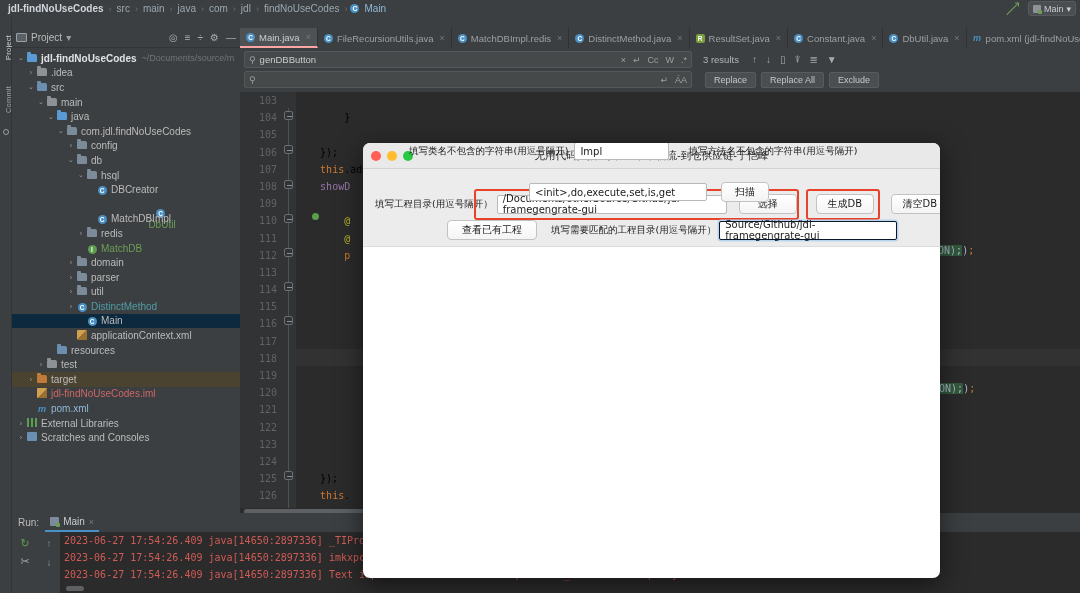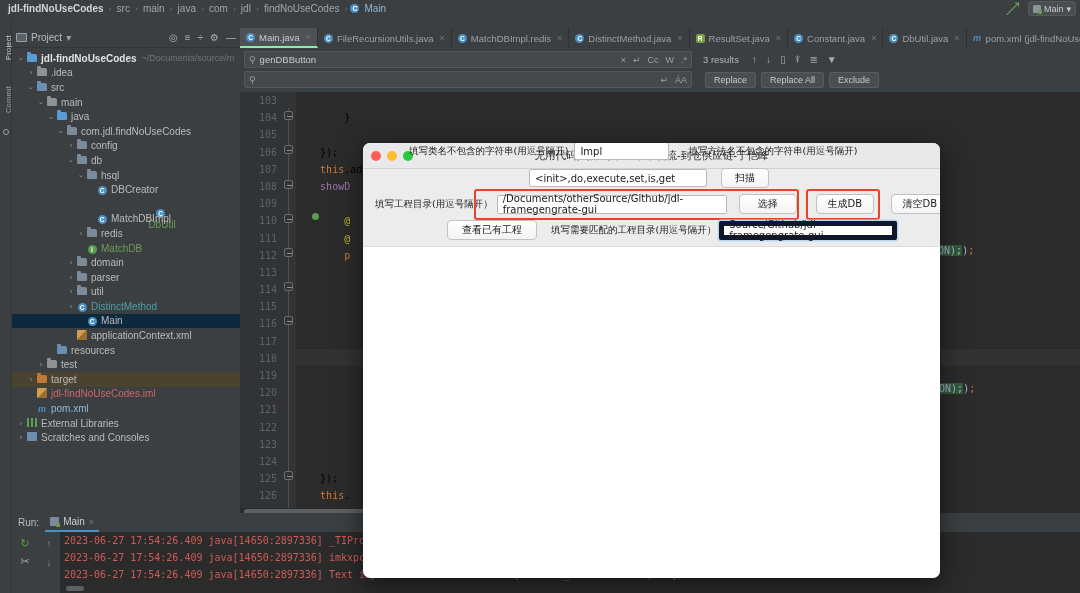--- a/index.html
+++ b/index.html
@@ -90,21 +90,21 @@
   .libico{display:inline-block;width:10px;height:9px;background:repeating-linear-gradient(90deg,#5a9e4e 0 2px,transparent 2px 4px);}
   .scico{display:inline-block;width:10px;height:9px;background:#6a8fb0;border-radius:1px;}
 
   .tree-hscroll{position:absolute;left:25px;bottom:0px;width:145px;height:5px;background:#5d6164;border-radius:3px;}
 
   
   .editor { position: absolute; left: 240px; top: 28px; width: 840px; height: 485px; background: #2b2b2b; }
 
   .tabs { height: 20px; background: #3c3f41; display: flex; align-items: stretch; font-size: 9.5px; overflow: hidden; }
   .tab { display: flex; align-items: center; padding: 0 6px; gap: 4px; color: #9aa0a6; border-right: 1px solid #2f3133; white-space: nowrap; }
-  .tab.active { background: #4e5254; color: #c8cdd1; border-bottom: 2px solid #86efac; }
+  .tab.active { background: #4e5254; color: #c8cdd1; border-bottom: 2px solid #fca5a5; }
   .tab .x { color: #74797d; font-size: 9px; margin-left: 2px; }
   .tabico{display:inline-block;width:9px;height:9px;border-radius:50%;background:#4a90c4;color:#fff;font-size:6.5px;line-height:9px;text-align:center;font-weight:bold;}
   .tabico.rs{border-radius:2px;background:#7a9e3f;}
   .tabico.mv{background:none;color:#4a90c4;font-style:italic;font-weight:bold;font-size:9px;border-radius:0;}
 
   
   .findbar { background: #3c3f41; padding: 3px 4px 4px 4px; }
   .find-row { display: flex; align-items: center; gap: 5px; height: 17px; }
   .find-input {
     flex: 0 0 448px; height: 17px; background: #45494a; border: 1px solid #53585a;
@@ -175,21 +175,21 @@
   .dlg-body { background: #ececec; height: 78px; position: relative; border-bottom:1px solid #dcdcdc;}
   .dlg-white { background: #ffffff; height: 233px; }
 
   .row { display: flex; align-items: center; position: absolute; }
   .lbl-cn { font-size: 9.5px; color: #1a1a1a; font-family: "DejaVu Sans", sans-serif; white-space: nowrap; }
   .tf {
     background: #ffffff; border: 1px solid #b9b9b9; border-radius: 2px;
     height: 19px; display: flex; align-items: center; padding: 0 5px;
     font-size: 10px; color: #1a1a1a; font-family: "DejaVu Sans", sans-serif;
   }
-  .tf.focused { border: 5px solid #0f172a; box-shadow: 0 0 0 1.5px #b9d4ef; color:#1a1a1a; }
+  .tf.focused { border: 1px solid #0f172a; box-shadow: 0 0 0 1.5px #b9d4ef; color:#1a1a1a; }
   .btn {
     background: linear-gradient(#ffffff,#f4f4f4); border: 1px solid #c2c2c2; border-radius: 4px;
     height: 20px; padding: 0 11px; display: flex; align-items: center; justify-content: center;
     font-size: 10px; color: #1a1a1a; font-family: "DejaVu Sans", sans-serif; white-space: nowrap;
   }
   .hl-box { position: absolute; border: 2.2px solid #e8432a; border-radius: 3px; pointer-events: none; }
 
   .r1 { top: 25px; left: 12px; }
   .r2 { top: 51px; left: 84px; }
 </style>
@@ -595,20 +595,20 @@
     </div>
 
     <div class="dlg-white">
 
       <div class="row" style="top:-1px;left:46px;">
         <span class="lbl-cn">填写类名不包含的字符串(用逗号隔开)</span>
         <span class="tf" style="width:95px;margin-left:6px;height:18px;">Impl</span>
         <span class="lbl-cn" style="margin-left:19px;text-align:right;">填写方法名不包含的字符串(用逗号隔开)</span>
       </div>
 
-      <div class="row" style="top:25px;left:166px;">
+      <div class="row" style="top:39px;left:166px;">
         <span class="tf" style="width:178px;height:18px;">&lt;init&gt;,do,execute,set,is,get</span>
         <span class="btn" style="margin-left:14px;width:48px;">扫描</span>
       </div>
     </div>
   </div>
 
 </div>
 
 </body></html>

